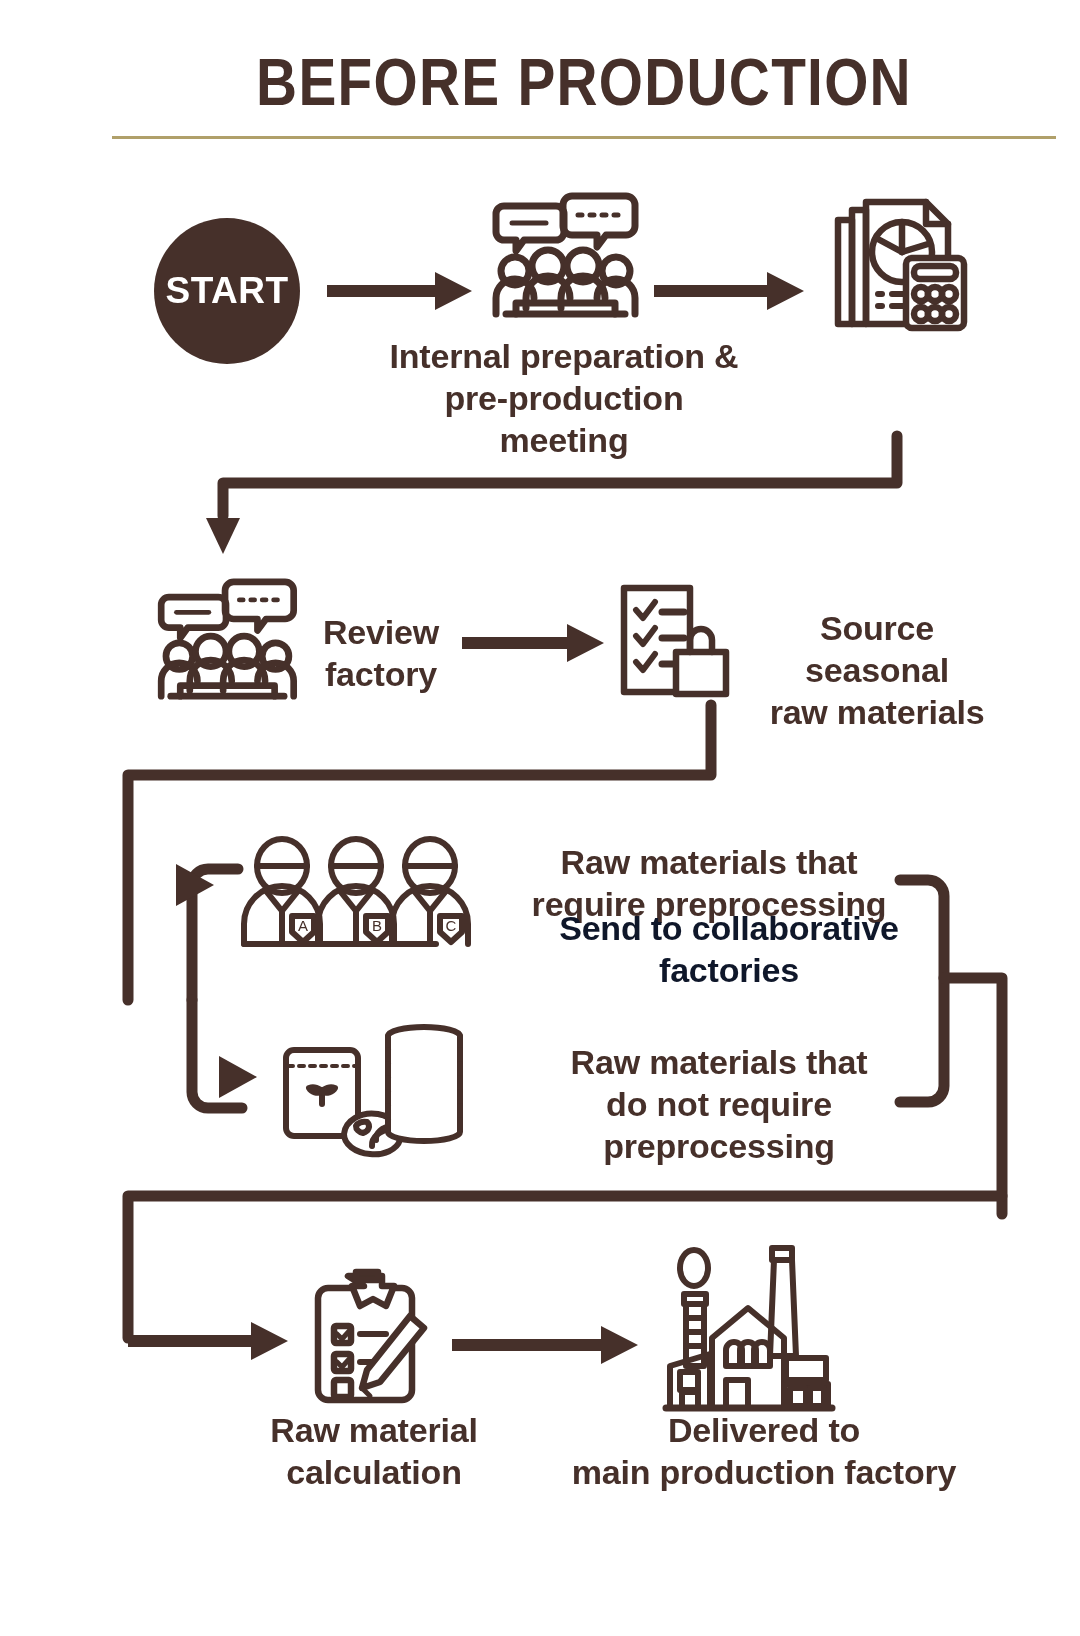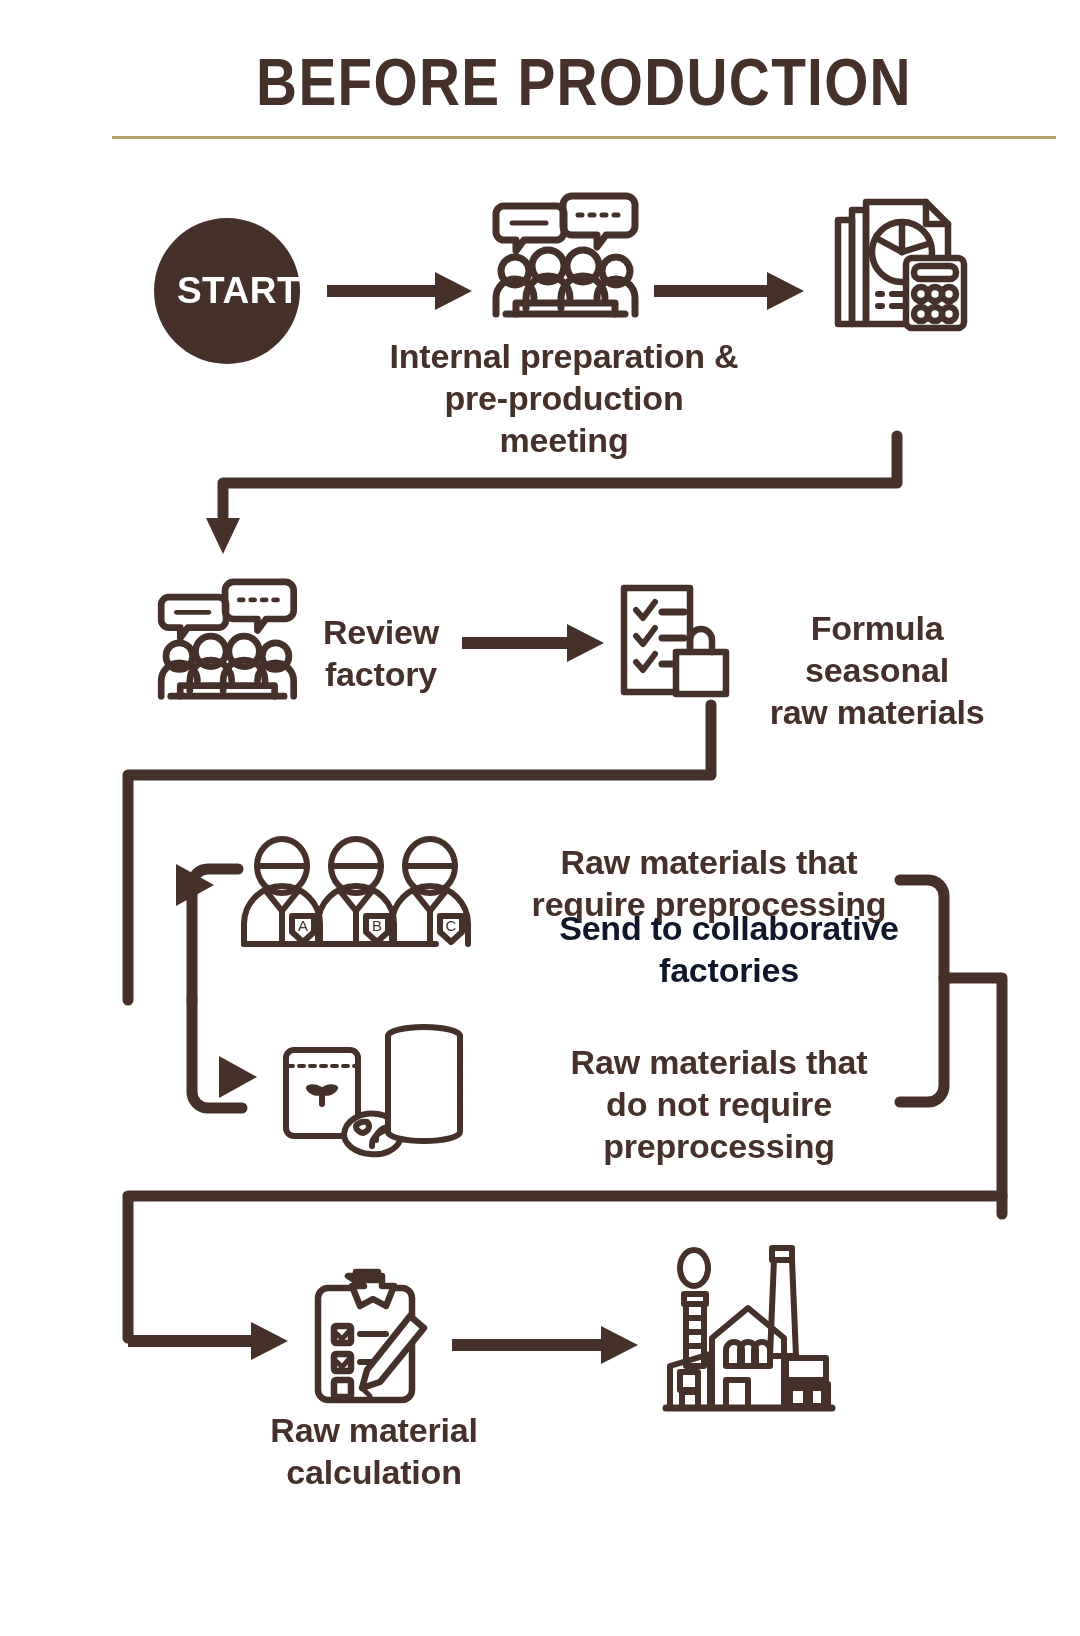--- a/index.html
+++ b/index.html
@@ -43,21 +43,21 @@
     white-space:pre-line;
     font-family:"Liberation Sans Narrow","Liberation Sans",sans-serif;
   }
   .lbl.left{text-align:center;}
   .accent{color:#0f172a;}
 
   .start-circle{
     position:absolute;left:110px;top:218px;width:146px;height:146px;
     border-radius:50%;
     background:#46302a;
-    display:flex;align-items:center;justify-content:flex-end;
+    display:flex;align-items:center;justify-content:center;
   }
   .start-circle span{
     color:#ffffff;font-size:37px;font-weight:bold;letter-spacing:0.5px;
     font-family:"Liberation Sans Narrow","Liberation Sans",sans-serif;
   }
 
   .icon{position:absolute;}
   .conn{position:absolute;}
   svg{display:block;overflow:visible;}
 </style>
@@ -186,21 +186,21 @@
       <path d="M20 54 l7 8 l12 -16" stroke-width="6"></path>
       <path d="M46 56 h22" stroke-width="7"></path>
       <path d="M20 80 l7 8 l12 -16" stroke-width="6"></path>
       <path d="M46 82 h16" stroke-width="7"></path>
 
       <path d="M60 70 h50 v42 h-50 Z" fill="#ffffff"></path>
       <path d="M74 70 v-12 a11 11 0 0 1 22 0 v12"></path>
     </svg>
   </div>
 
-  <div class="lbl" style="left:708px;top:608px;width:250px;">Formula seasonal
+  <div class="lbl" style="left:708px;top:608px;width:250px;">Source seasonal
 raw materials</div>
 
   <div class="conn" style="left:78px;top:700px;">
     <svg width="620" height="420" viewBox="0 0 620 420" fill="none" stroke="#46302a" stroke-width="11" stroke-linecap="round" stroke-linejoin="round">
 
       <path d="M589 5 V75 H6 V300"></path>
 
       <path d="M6 300 V185 a16 16 0 0 1 16 -16 H52" transform="translate(64,0)"></path>
 
       <path d="M70 300 V392 a16 16 0 0 0 16 16 H120"></path>
@@ -358,14 +358,16 @@
 
       <path d="M120 146 h44 v24 h-44 Z"></path>
       <path d="M122 120 h40 v22 h-40 Z"></path>
       <path d="M126 150 h16 v18 h-16 Z"></path>
       <path d="M146 150 h14 v18 h-14 Z"></path>
 
       <path d="M2 170 h166" stroke-width="7"></path>
     </svg>
   </div>
 
+  <div class="lbl" style="left:520px;top:1410px;width:400px;">Delivered to
+main production factory</div>
 
 </div>
 
 </body></html>

